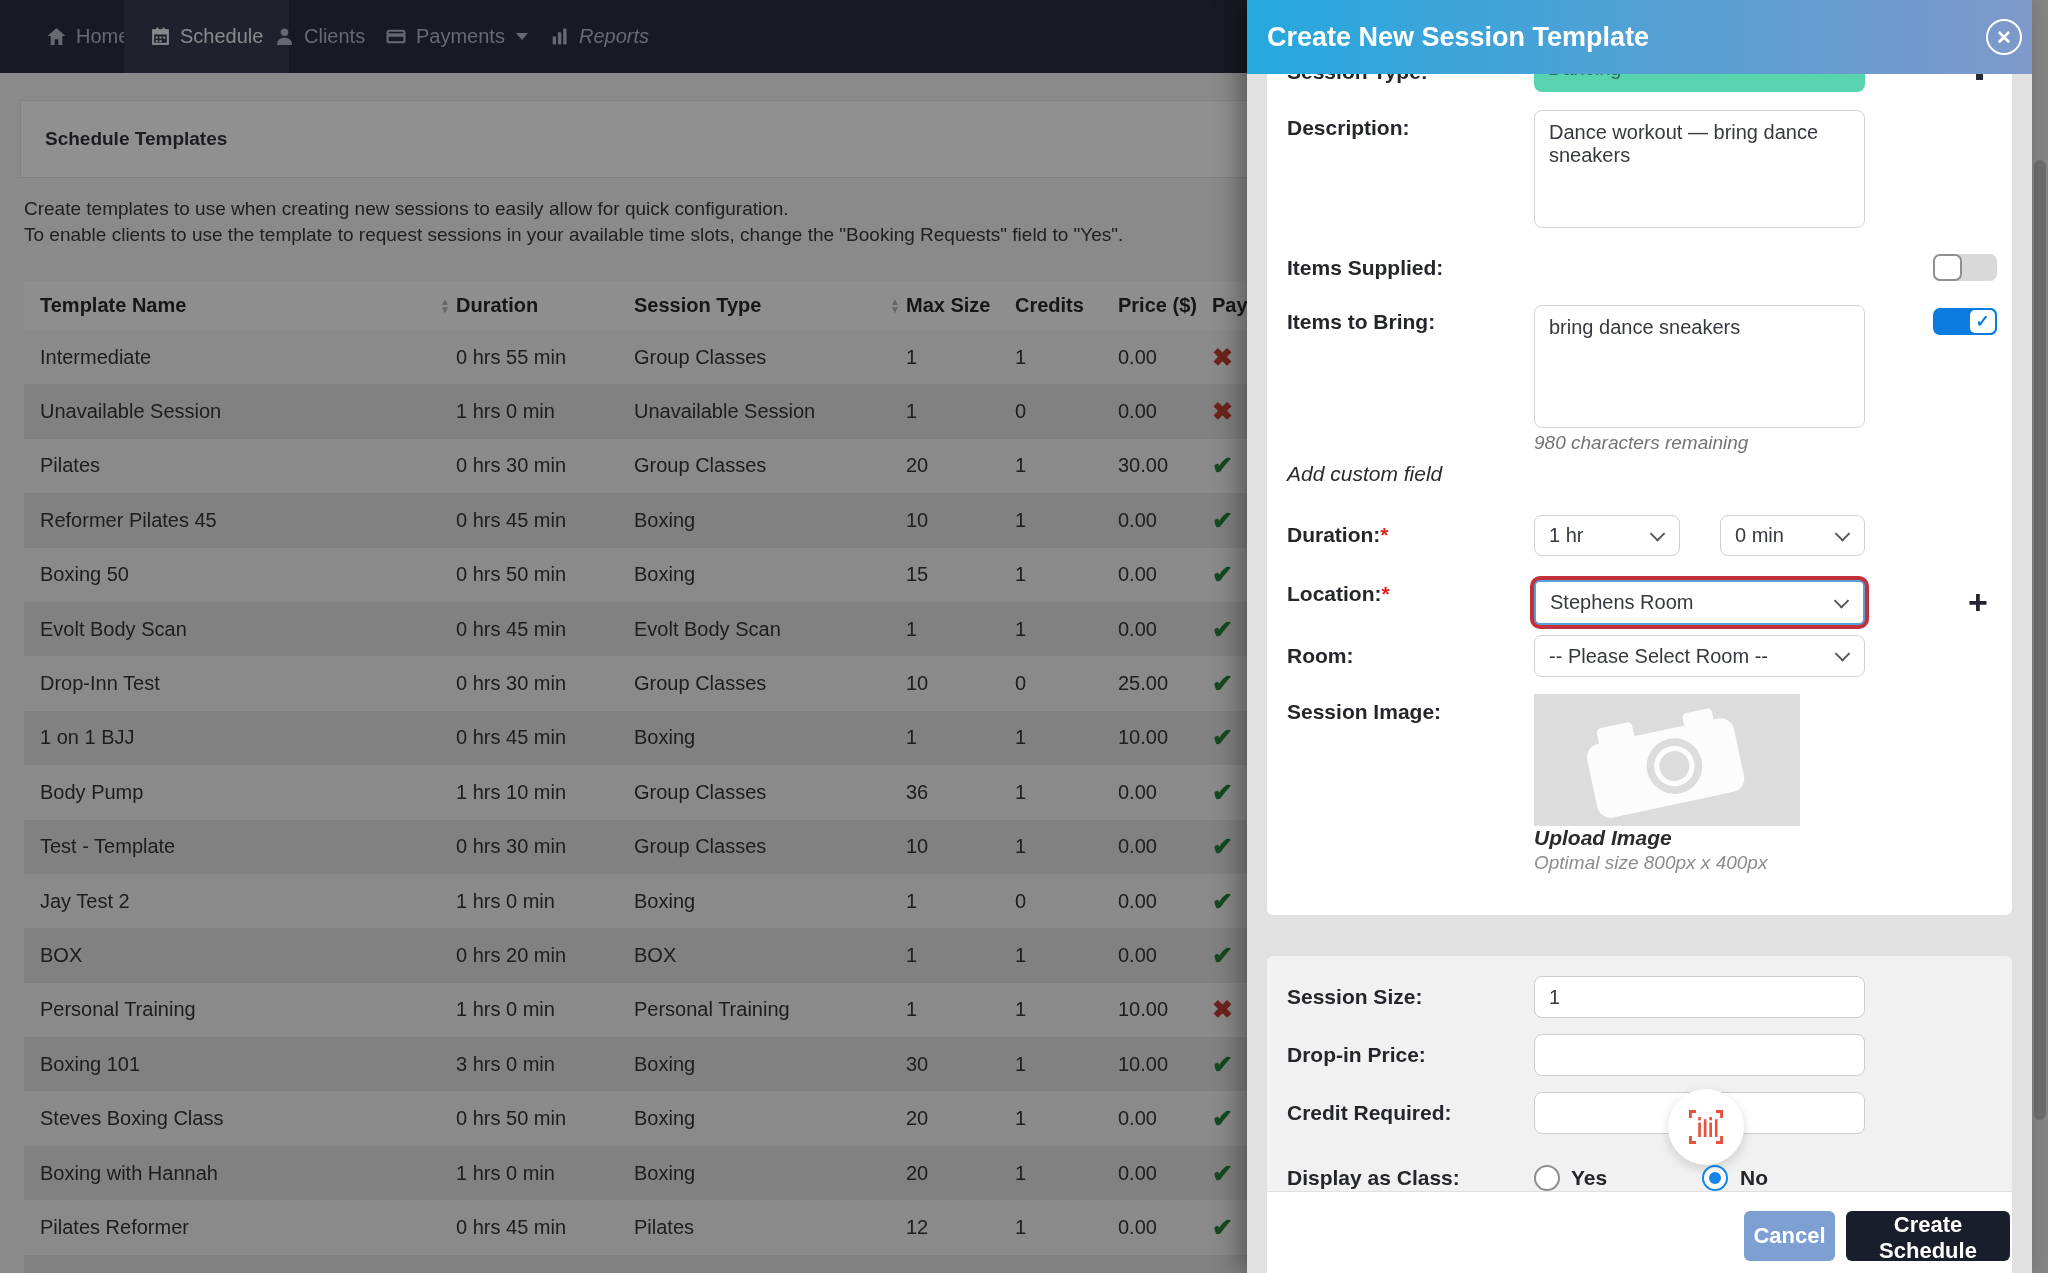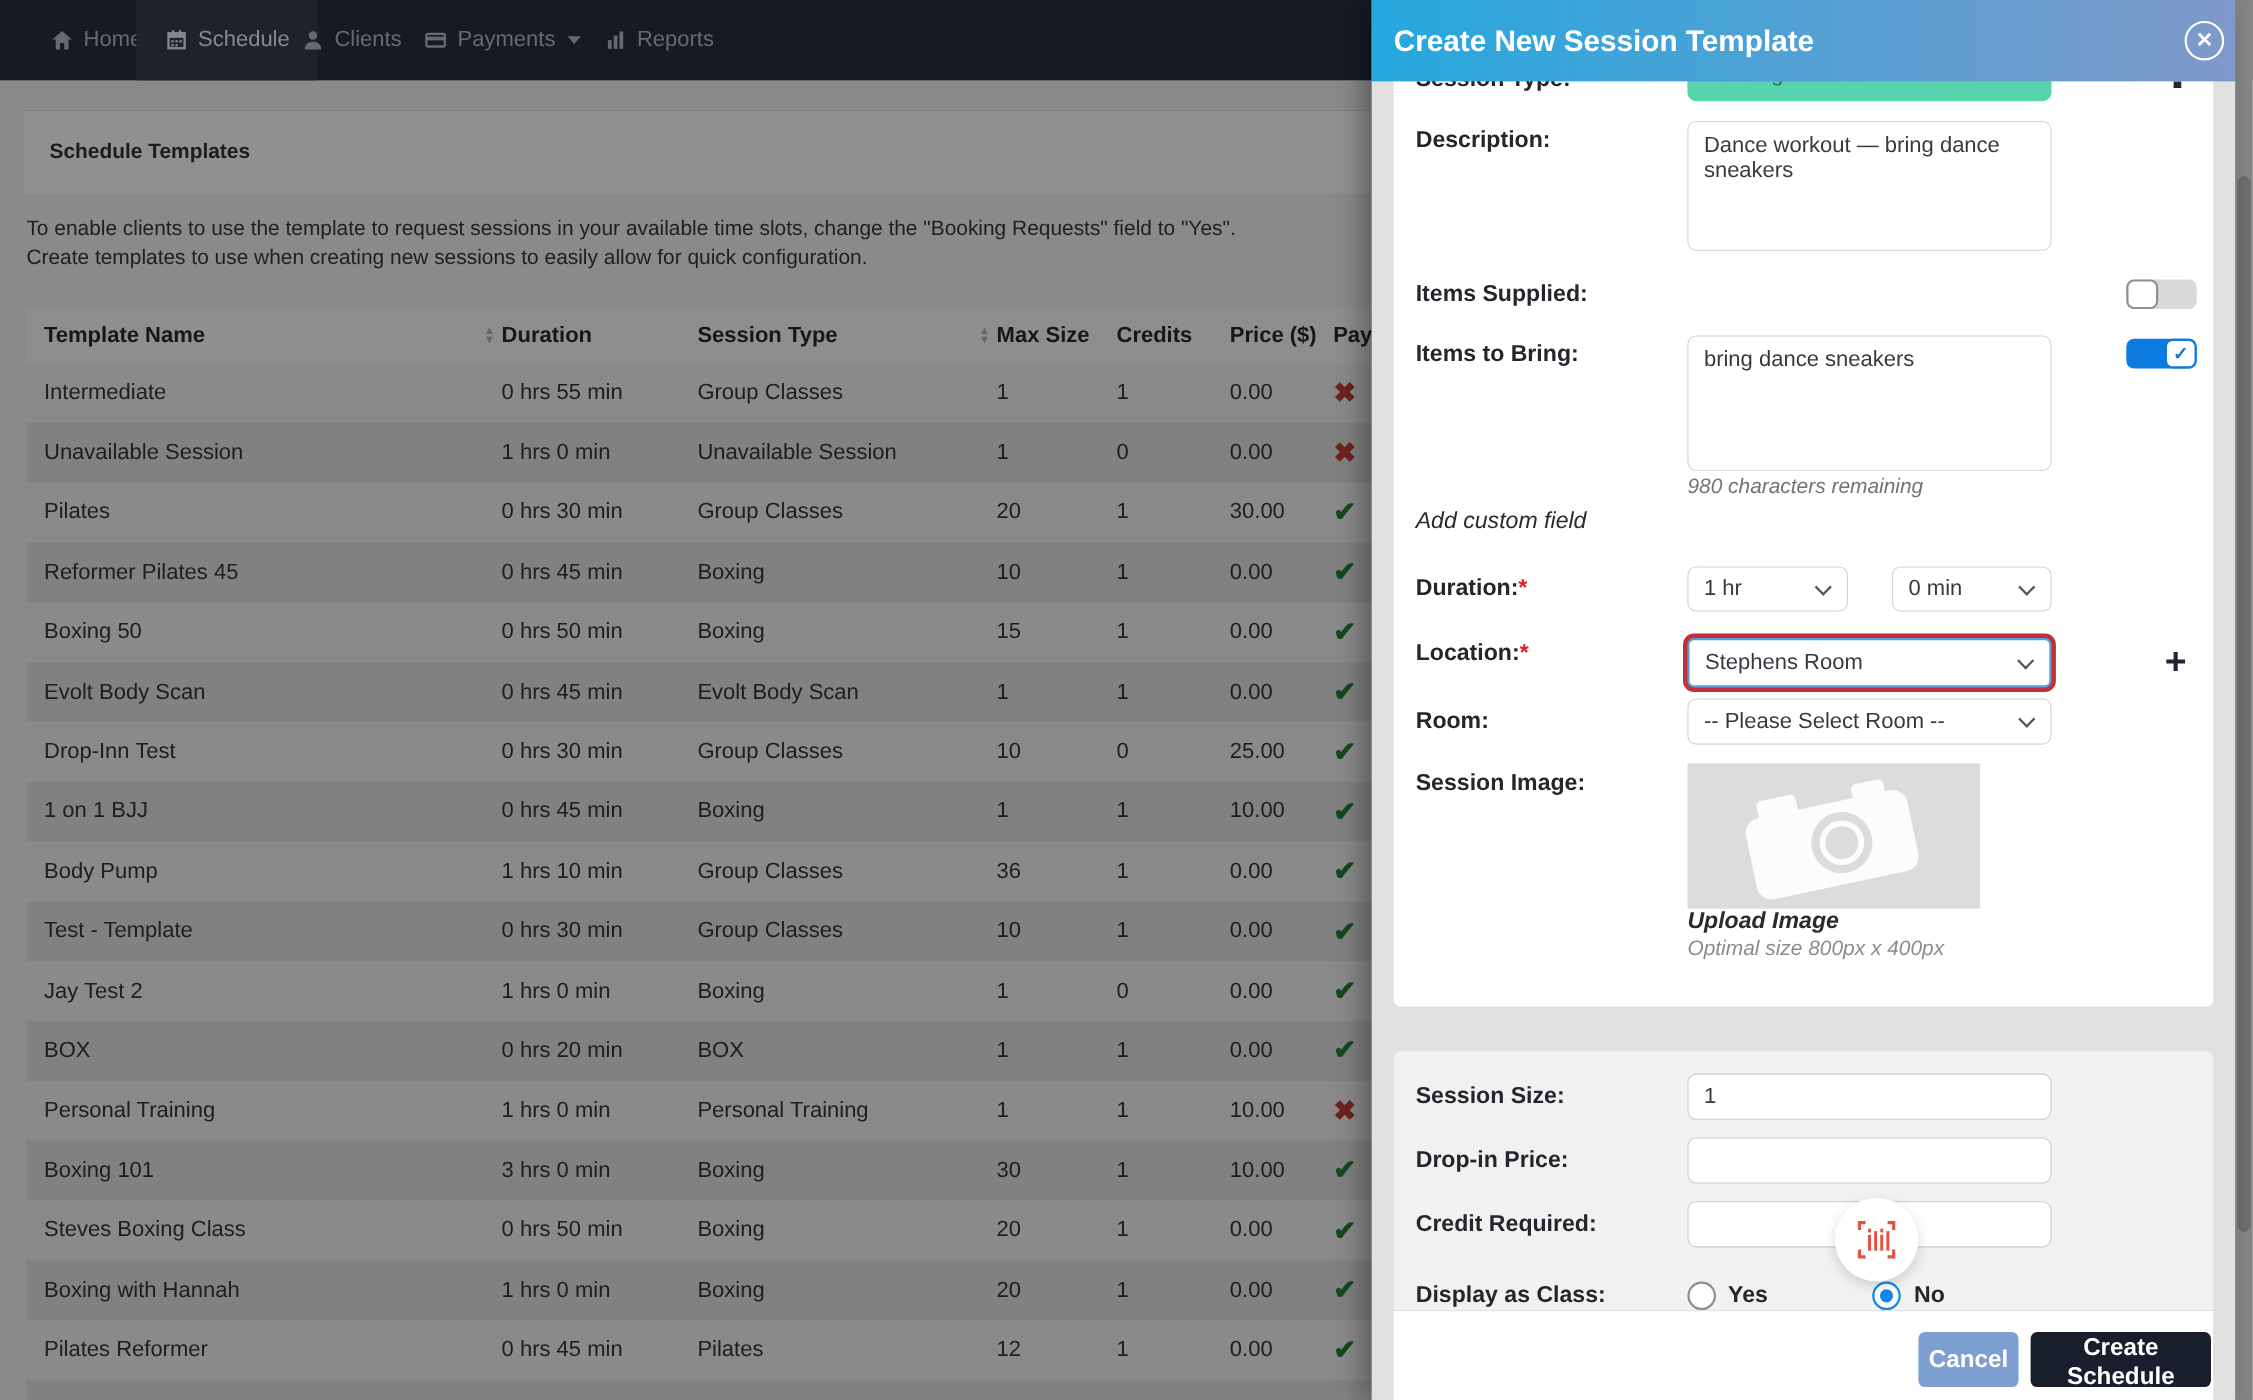--- a/index.html
+++ b/index.html
@@ -127,39 +127,39 @@
         <div class="nav-item" style="left: 385px;">
           <span>
             <svg width="22" height="21" viewBox="0 0 20 20" fill="currentColor">
               <rect x="2" y="4.5" width="16" height="11" rx="1.5" fill="none" stroke="currentColor" stroke-width="2"></rect>
               <rect x="2" y="7" width="16" height="3.2"></rect>
             </svg>
           </span>
           <span>Payments</span>
           <span class="nav-caret"></span>
         </div>
-        <div class="nav-item" style="left: 549px;">
+        <div class="nav-item" style="left: 549px; font-style: italic;">
           <span>
             <svg width="21" height="21" viewBox="0 0 20 20" fill="currentColor">
               <rect x="3.5" y="10" width="3.2" height="7.5"></rect>
               <rect x="8.5" y="6" width="3.2" height="11.5"></rect>
               <rect x="13.5" y="2.5" width="3.2" height="15"></rect>
             </svg>
           </span>
           <span>Reports</span>
         </div>
       </div>
   </div>
 
   <div class="heading-card">
     <h1>Schedule Templates</h1>
   </div>
   <div class="intro">
+    <div>Create templates to use when creating new sessions to easily allow for quick configuration.</div>
     <div>To enable clients to use the template to request sessions in your available time slots, change the "Booking Requests" field to "Yes".</div>
-    <div>Create templates to use when creating new sessions to easily allow for quick configuration.</div>
   </div>
 
   <div class="tmpl-table">
     <div class="trow thead" id="table-head">
         <div class="cell-name">Template Name</div>
         <span class="sort">▲<br>▼</span>
         <div>Duration</div>
         <div>Session Type</div>
         <span class="sort">▲<br>▼</span>
         <div>Max Size</div>

